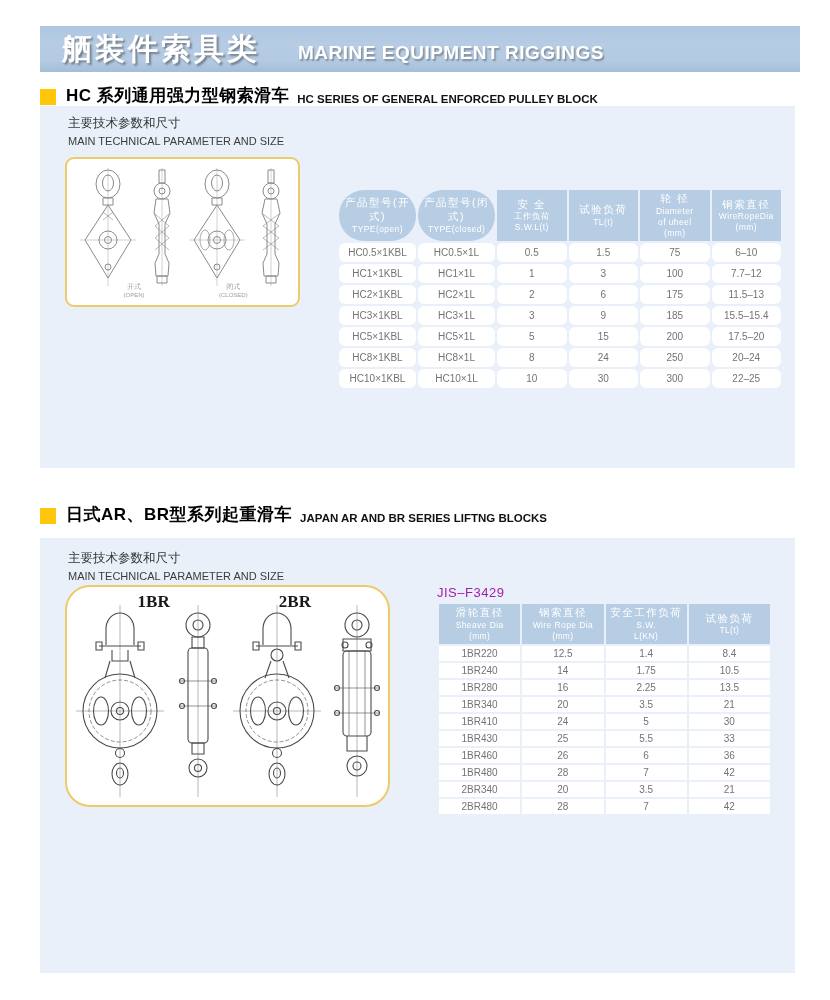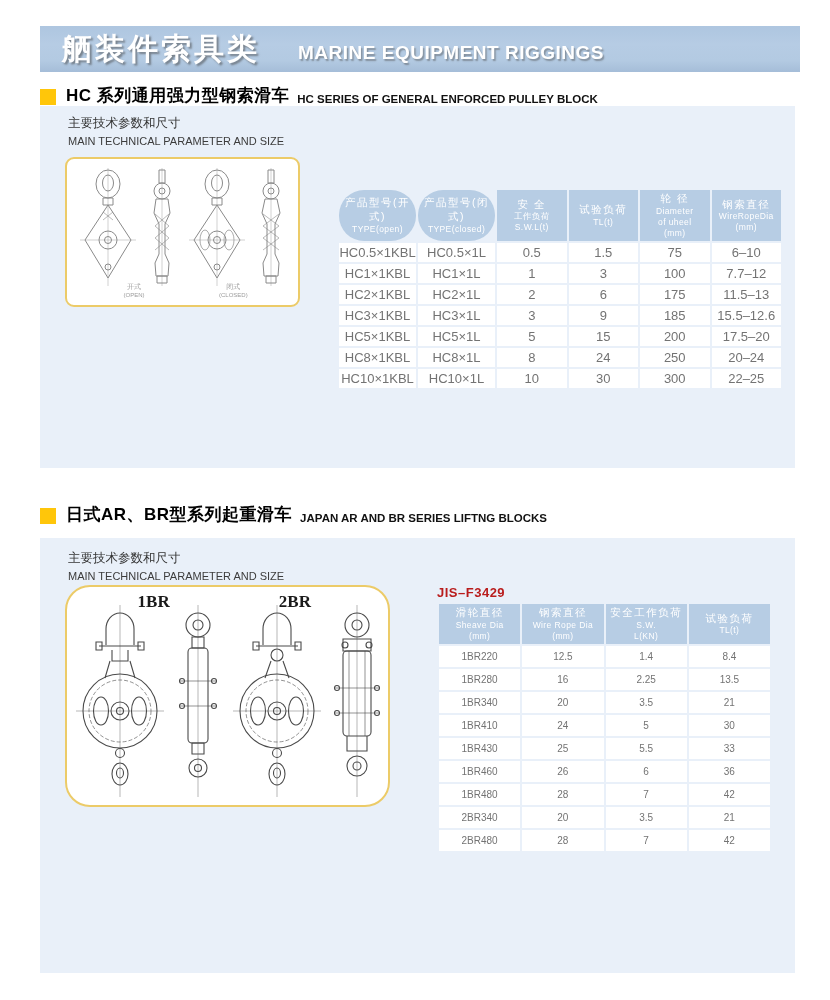--- a/index.html
+++ b/index.html
@@ -51,24 +51,24 @@
 
   
   .dtable { border-collapse:separate; border-spacing:2px; table-layout:fixed; position:absolute; }
   .dtable th { background:#b7cde4; color:#ffffff; font-weight:normal; vertical-align:middle;
                padding:2px 0; height:40px; }
   .dtable th div { font-size:8.5px; line-height:1.3; letter-spacing:0.4px; }
   .dtable th div:first-child { font-size:10.5px; letter-spacing:1.5px; }
   .dtable td { background:#ffffff; color:#737373; text-align:center; vertical-align:middle; padding:1px 0; }
   .t1 { left:297px; top:82px; width:446px; }
   .t1 th:nth-child(1), .t1 th:nth-child(2) { width:77px;border-radius:25px; }
-  .t1 td { font-size:13px; height:19px; }
+  .t1 td { font-size:10px; height:19px;border-radius:6px; }
   .t2 { left:397px; top:64px; width:335px; }
-  .t2 td { font-size:10px; height:21px; }
-  .jis { position:absolute; left:397px; top:47px; font-size:13px; color:#b91c1c; letter-spacing:0.5px;font-weight:bold; }
+  .t2 td { font-size:10px; height:15px; }
+  .jis { position:absolute; left:397px; top:47px; font-size:13px; color:#a21caf; letter-spacing:0.5px; }
 </style>
 </head>
 <body>
 
 <div class="page">
 
   <div class="banner">
     <span class="banner-zh">舾装件索具类</span>
     <span class="banner-en">MARINE EQUIPMENT RIGGINGS</span>
   </div>
@@ -204,21 +204,21 @@
             <td>6</td>
             <td>175</td>
             <td>11.5–13</td>
           </tr>
           <tr>
             <td>HC3×1KBL</td>
             <td>HC3×1L</td>
             <td>3</td>
             <td>9</td>
             <td>185</td>
-            <td>15.5–12.6</td>
+            <td>15.5–15.4</td>
           </tr>
           <tr>
             <td>HC5×1KBL</td>
             <td>HC5×1L</td>
             <td>5</td>
             <td>15</td>
             <td>200</td>
             <td>17.5–20</td>
           </tr>
           <tr>
@@ -367,20 +367,26 @@
           </tr>
         </thead>
       <tbody>
           <tr>
             <td>1BR220</td>
             <td>12.5</td>
             <td>1.4</td>
             <td>8.4</td>
           </tr>
           <tr>
+            <td>1BR240</td>
+            <td>14</td>
+            <td>1.75</td>
+            <td>10.5</td>
+          </tr>
+          <tr>
             <td>1BR280</td>
             <td>16</td>
             <td>2.25</td>
             <td>13.5</td>
           </tr>
           <tr>
             <td>1BR340</td>
             <td>20</td>
             <td>3.5</td>
             <td>21</td>

